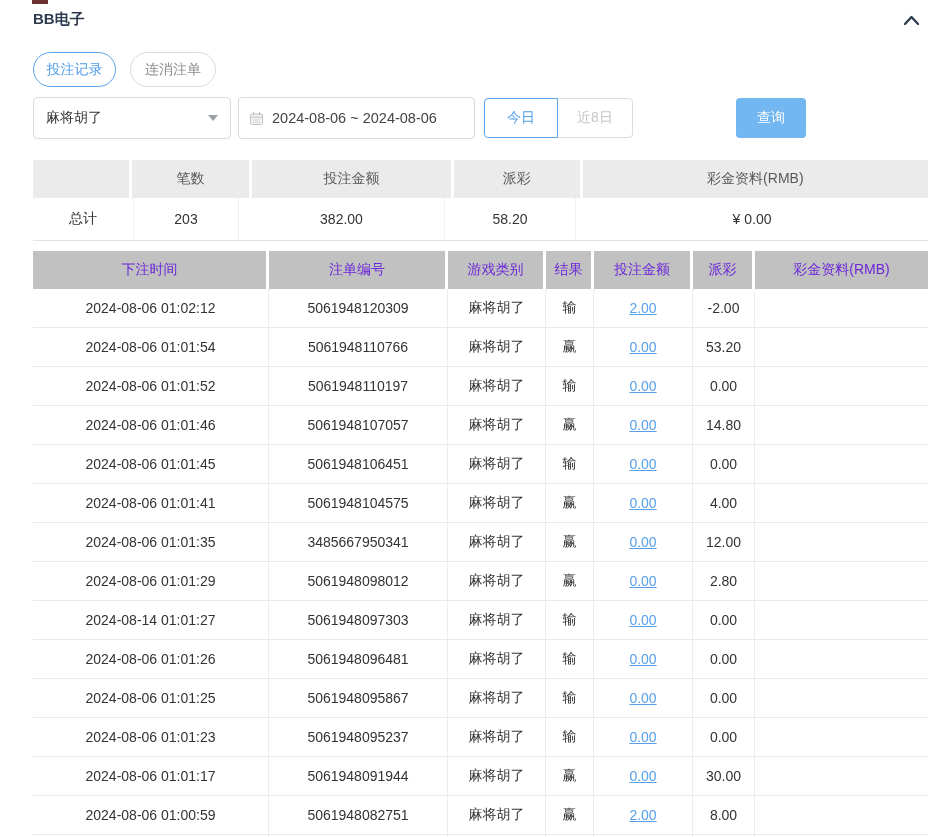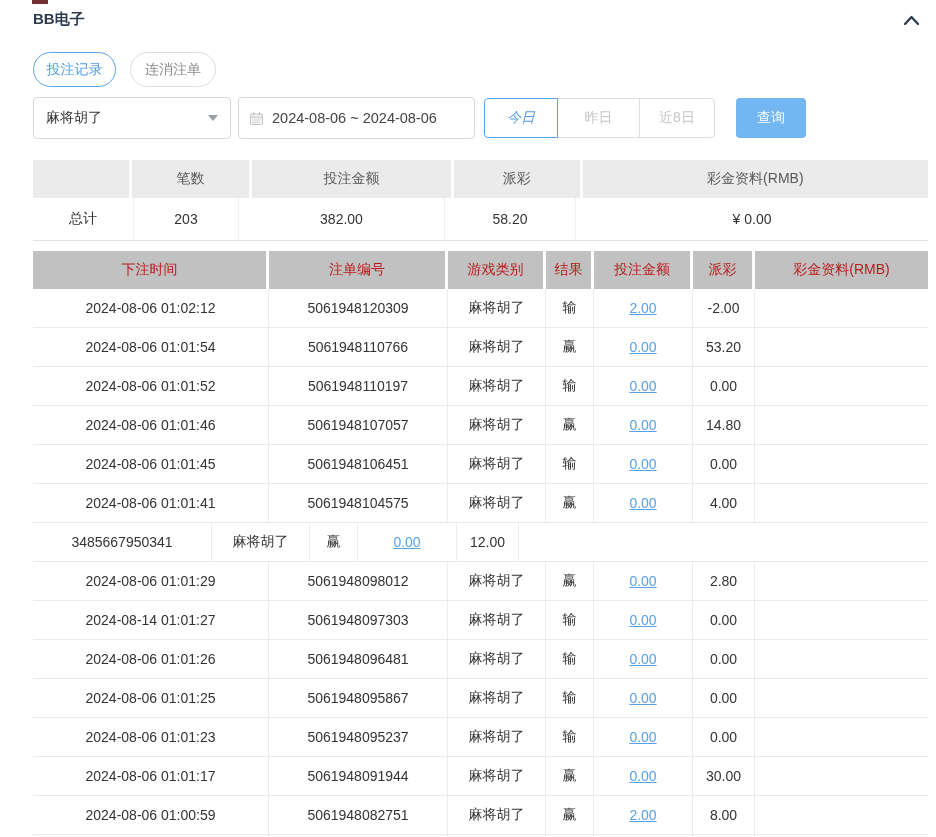--- a/index.html
+++ b/index.html
@@ -27,40 +27,40 @@
   .select-box{left:33px;top:97px;width:198px;height:42px;border:1px solid #d9d9d9;border-radius:4px;
       box-sizing:border-box;display:flex;align-items:center;padding:0 12px;font-size:14px;color:#333;cursor:pointer;background:#fff;}
   .select-caret{margin-left:auto;width:0;height:0;border-left:5px solid transparent;border-right:5px solid transparent;border-top:6px solid #9aa0a6;}
   .date-box{left:238px;top:97px;width:237px;height:42px;border:1px solid #d9d9d9;border-radius:4px;
       box-sizing:border-box;display:flex;align-items:center;padding:0 10px;font-size:14.5px;color:#444;cursor:pointer;background:#fff;}
   .date-box .cal{margin-right:8px;flex:none;display:flex;}
   .btn-group{left:484px;top:98px;height:40px;display:flex;}
   .qbtn{height:40px;box-sizing:border-box;background:#fff;border:1px solid #dcdcdc;font-size:14px;
         display:flex;align-items:center;justify-content:center;cursor:pointer;color:#c6c6c6;}
   .qbtn+.qbtn{margin-left:-1px;}
-  .qbtn:first-child{border-radius:4px 0 0 4px;font-style:italic;}
+  .qbtn:first-child{border-radius:4px 0 0 4px;}
   .qbtn:last-child{border-radius:0 4px 4px 0;}
   .qbtn.active{border:1px solid #5ba4ea;color:#4f9ce8;position:relative;z-index:2;}
   .q1{width:74px;} .q2{width:83px;} .q3{width:76px;}
   .search-btn{left:736px;top:98px;width:70px;height:40px;background:#72b6f2;border:none;border-radius:4px;
       color:#fff;font-size:14px;display:flex;align-items:center;justify-content:center;cursor:pointer;}
 
   
   .sum-table{left:33px;top:160px;width:895px;}
   .sum-head{display:flex;height:38px;}
   .sum-head .cell{background:#ebebeb;color:#595959;font-size:14px;display:flex;align-items:center;justify-content:center;box-sizing:border-box;}
   .sum-head .cell:not(:last-child){border-right:3px solid #fff;}
   .sum-body{display:flex;height:42px;border-bottom:1px solid #e3e3e3;}
   .sum-body .cell{color:#333;font-size:14px;display:flex;align-items:center;justify-content:center;box-sizing:border-box;}
   .sum-body .cell:not(:last-child){border-right:1px solid #f0f0f0;}
 
   
   .main-table{left:33px;top:251px;width:895px;}
   .mt-head{display:flex;height:38px;}
-  .mt-head .cell{background:#c1c1c1;color:#b91c1c;font-size:14px;display:flex;align-items:center;justify-content:center;box-sizing:border-box;}
+  .mt-head .cell{background:#c1c1c1;color:#6d28d9;font-size:14px;display:flex;align-items:center;justify-content:center;box-sizing:border-box;}
   .mt-head .cell:not(:last-child){border-right:3px solid #fff;}
   .mt-row{display:flex;height:38px;border-bottom:1px solid #e9e9e9;background:#fff;}
   .mt-row .cell{color:#333;font-size:14px;display:flex;align-items:center;justify-content:center;box-sizing:border-box;}
   .mt-row .cell:not(:last-child){border-right:1px solid #ededed;}
   .bet-link{color:#58a1e8;text-decoration:underline;cursor:pointer;}
   .neg{color:#ee6b6b;}
 </style>
 </head>
 <body>
 
@@ -98,23 +98,20 @@
       <line x1="4" y1="11.4" x2="11" y2="11.4" stroke="#d6d6d6" stroke-width="1"></line>
     </svg>
   </span>
   <span>2024-08-06 ~ 2024-08-06</span>
 </div>
 
 <div class="abs btn-group">
   <div class="qbtn q1 active">
       <span>今日</span>
     </div>
-  <div class="qbtn q2">
-      <span>昨日</span>
-    </div>
   <div class="qbtn q3">
       <span>近8日</span>
     </div>
 </div>
 
 <button class="abs search-btn">
   <span>查询</span>
 </button>
 
 <div class="abs sum-table">
@@ -205,20 +202,21 @@
         <div class="cell" style="width: 179px;">5061948104575</div>
         <div class="cell" style="width: 98px;">麻将胡了</div>
         <div class="cell" style="width: 48px;">赢</div>
         <div class="cell" style="width: 99px;">
           <span class="bet-link">0.00</span>
         </div>
         <div class="cell" style="width: 62px;">4.00</div>
         <div class="cell" style="width: 173px;"></div>
       </div>
       <div class="mt-row">
+        <div class="cell" style="width: 236px;">2024-08-06 01:01:35</div>
         <div class="cell" style="width: 179px;">3485667950341</div>
         <div class="cell" style="width: 98px;">麻将胡了</div>
         <div class="cell" style="width: 48px;">赢</div>
         <div class="cell" style="width: 99px;">
           <span class="bet-link">0.00</span>
         </div>
         <div class="cell" style="width: 62px;">12.00</div>
         <div class="cell" style="width: 173px;"></div>
       </div>
       <div class="mt-row">

